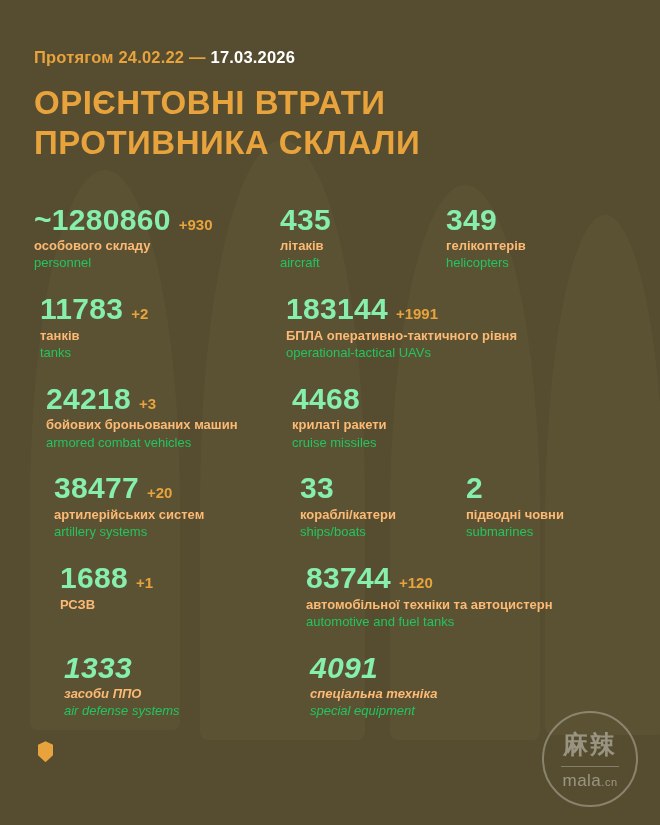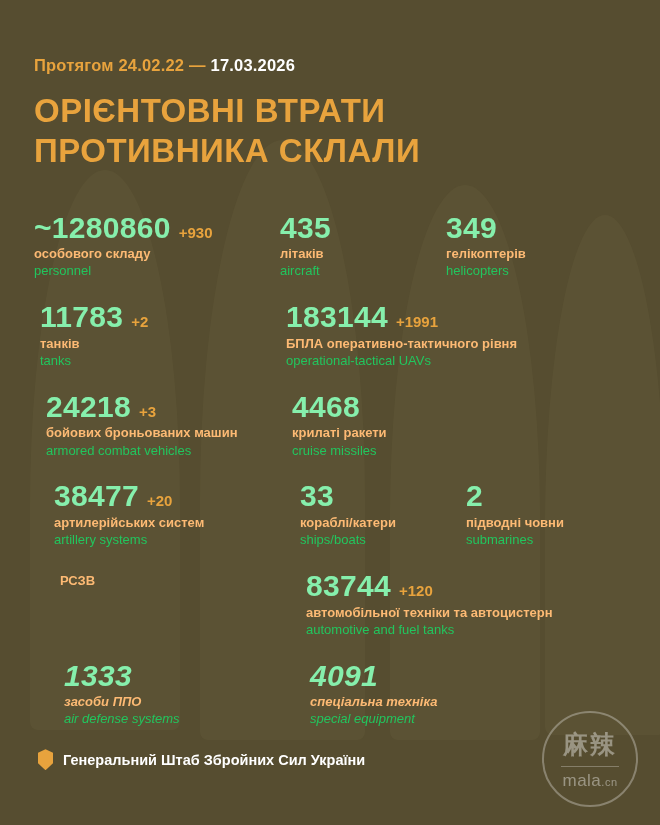--- a/index.html
+++ b/index.html
@@ -22,21 +22,21 @@
     position: absolute;
     background: #5e5436;
     border-radius: 50% 50% 8px 8px / 60% 60% 8px 8px;
     opacity: 0.75;
   }
   .bg-1 { left: 30px; top: 170px; width: 150px; height: 560px; }
   .bg-2 { left: 200px; top: 140px; width: 165px; height: 600px; }
   .bg-3 { left: 390px; top: 185px; width: 150px; height: 555px; }
   .bg-4 { left: 545px; top: 215px; width: 120px; height: 520px; }
 
-  .content { position: relative; z-index: 2; padding: 0 34px; margin-top: 8px; }
+  .content { position: relative; z-index: 2; padding: 0 34px; }
 
   .date-line {
     padding-top: 48px;
     font-size: 16.5px;
     font-weight: bold;
     color: #e8a33d;
     letter-spacing: 0.2px;
   }
   .date-line .date-end { color: #ffffff; }
 
@@ -257,20 +257,24 @@
             <span class="num">2</span>
             <span class="delta"></span>
           </div>
           <div class="lbl-ua">підводні човни</div>
           <div class="lbl-en">submarines</div>
         </div>
       </div>
 
       <div class="row row-indent-4">
         <div class="cell c1">
+          <div class="num-line">
+            <span class="num">1688</span>
+            <span class="delta">+1</span>
+          </div>
           <div class="lbl-ua">РСЗВ</div>
         </div>
         <div class="cell c2-wide">
           <div class="num-line">
             <span class="num">83744</span>
             <span class="delta">+120</span>
           </div>
           <div class="lbl-ua">автомобільної техніки та автоцистерн</div>
           <div class="lbl-en">automotive and fuel tanks</div>
         </div>
@@ -292,21 +296,20 @@
           </div>
           <div class="lbl-ua">спеціальна техніка</div>
           <div class="lbl-en">special equipment</div>
         </div>
       </div>
 
     </div>
 
     <div class="footer">
       <span class="footer-icon"></span>
-      <span class="footer-text">Генеральний Штаб Збройних Сил України</span>
     </div>
 
   </div>
 
   <div class="watermark">
     <div class="wm-cn">麻辣</div>
     <div class="wm-line"></div>
     <div class="wm-en">
       <span>mala</span><span class="suffix">.cn</span>
     </div>

